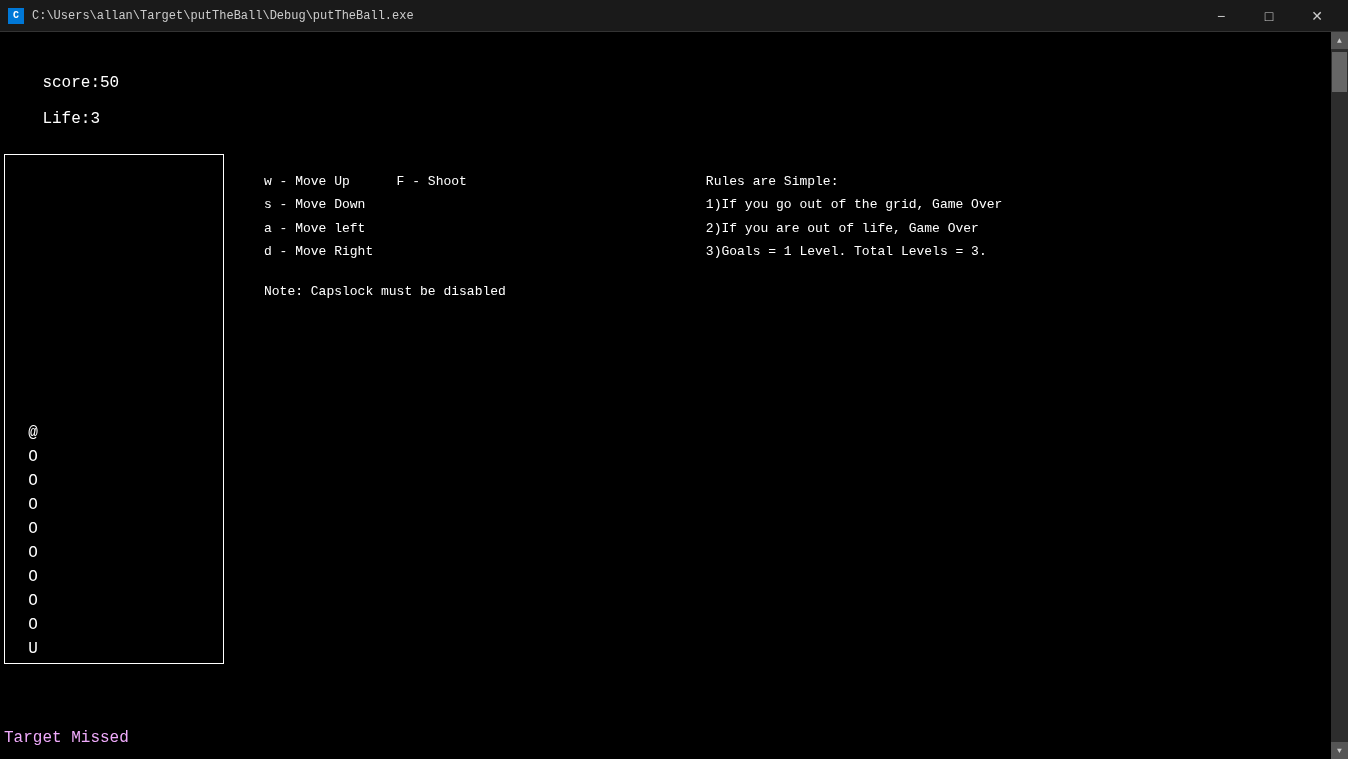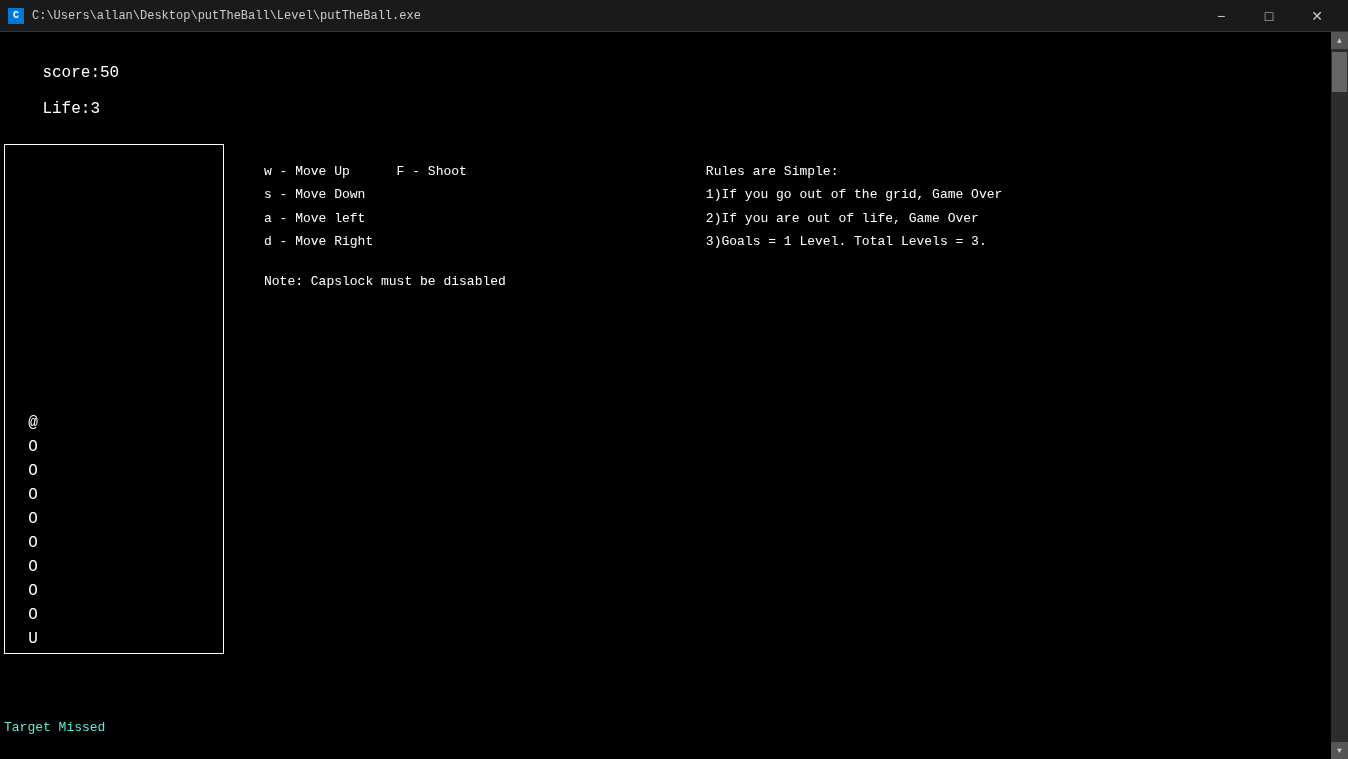--- a/index.html
+++ b/index.html
@@ -107,21 +107,21 @@
     }
 
     
     .content {
       position: absolute;
       top: 32px;
       left: 0;
       right: 17px;
       bottom: 0;
       background: #000000;
-      padding: 6px 0;
+      padding: 16px 0;
       overflow: hidden;
     }
 
     
     .status-line {
       font-size: 16px;
       color: white;
       padding: 8px 4px 4px 4px;
       font-family: 'Courier New', Courier, monospace;
       white-space: pre;
@@ -162,33 +162,33 @@
       font-family: 'Courier New', Courier, monospace;
       font-size: 13px;
       color: white;
       white-space: pre;
       line-height: 1.8;
     }
 
     
     .bottom-status {
       position: absolute;
-      bottom: 24px;
+      bottom: 12px;
       left: 4px;
       font-family: 'Courier New', Courier, monospace;
-      font-size: 13px;
-      color: #5eead4;
+      font-size: 16px;
+      color: #f0abfc;
     }
   </style>
 </head>
 <body>
 
 <div class="title-bar">
   <span class="title-bar-icon">C</span>
-  <span class="title-bar-text">C:\Users\allan\Desktop\putTheBall\Level\putTheBall.exe</span>
+  <span class="title-bar-text">C:\Users\allan\Target\putTheBall\Debug\putTheBall.exe</span>
   <div class="title-bar-controls">
     <button class="title-bar-btn">−</button>
     <button class="title-bar-btn">□</button>
     <button class="title-bar-btn close">✕</button>
   </div>
 </div>
 
 <div class="scrollbar-right">
   <div class="scrollbar-arrow">▲</div>
   <div class="scrollbar-track">

